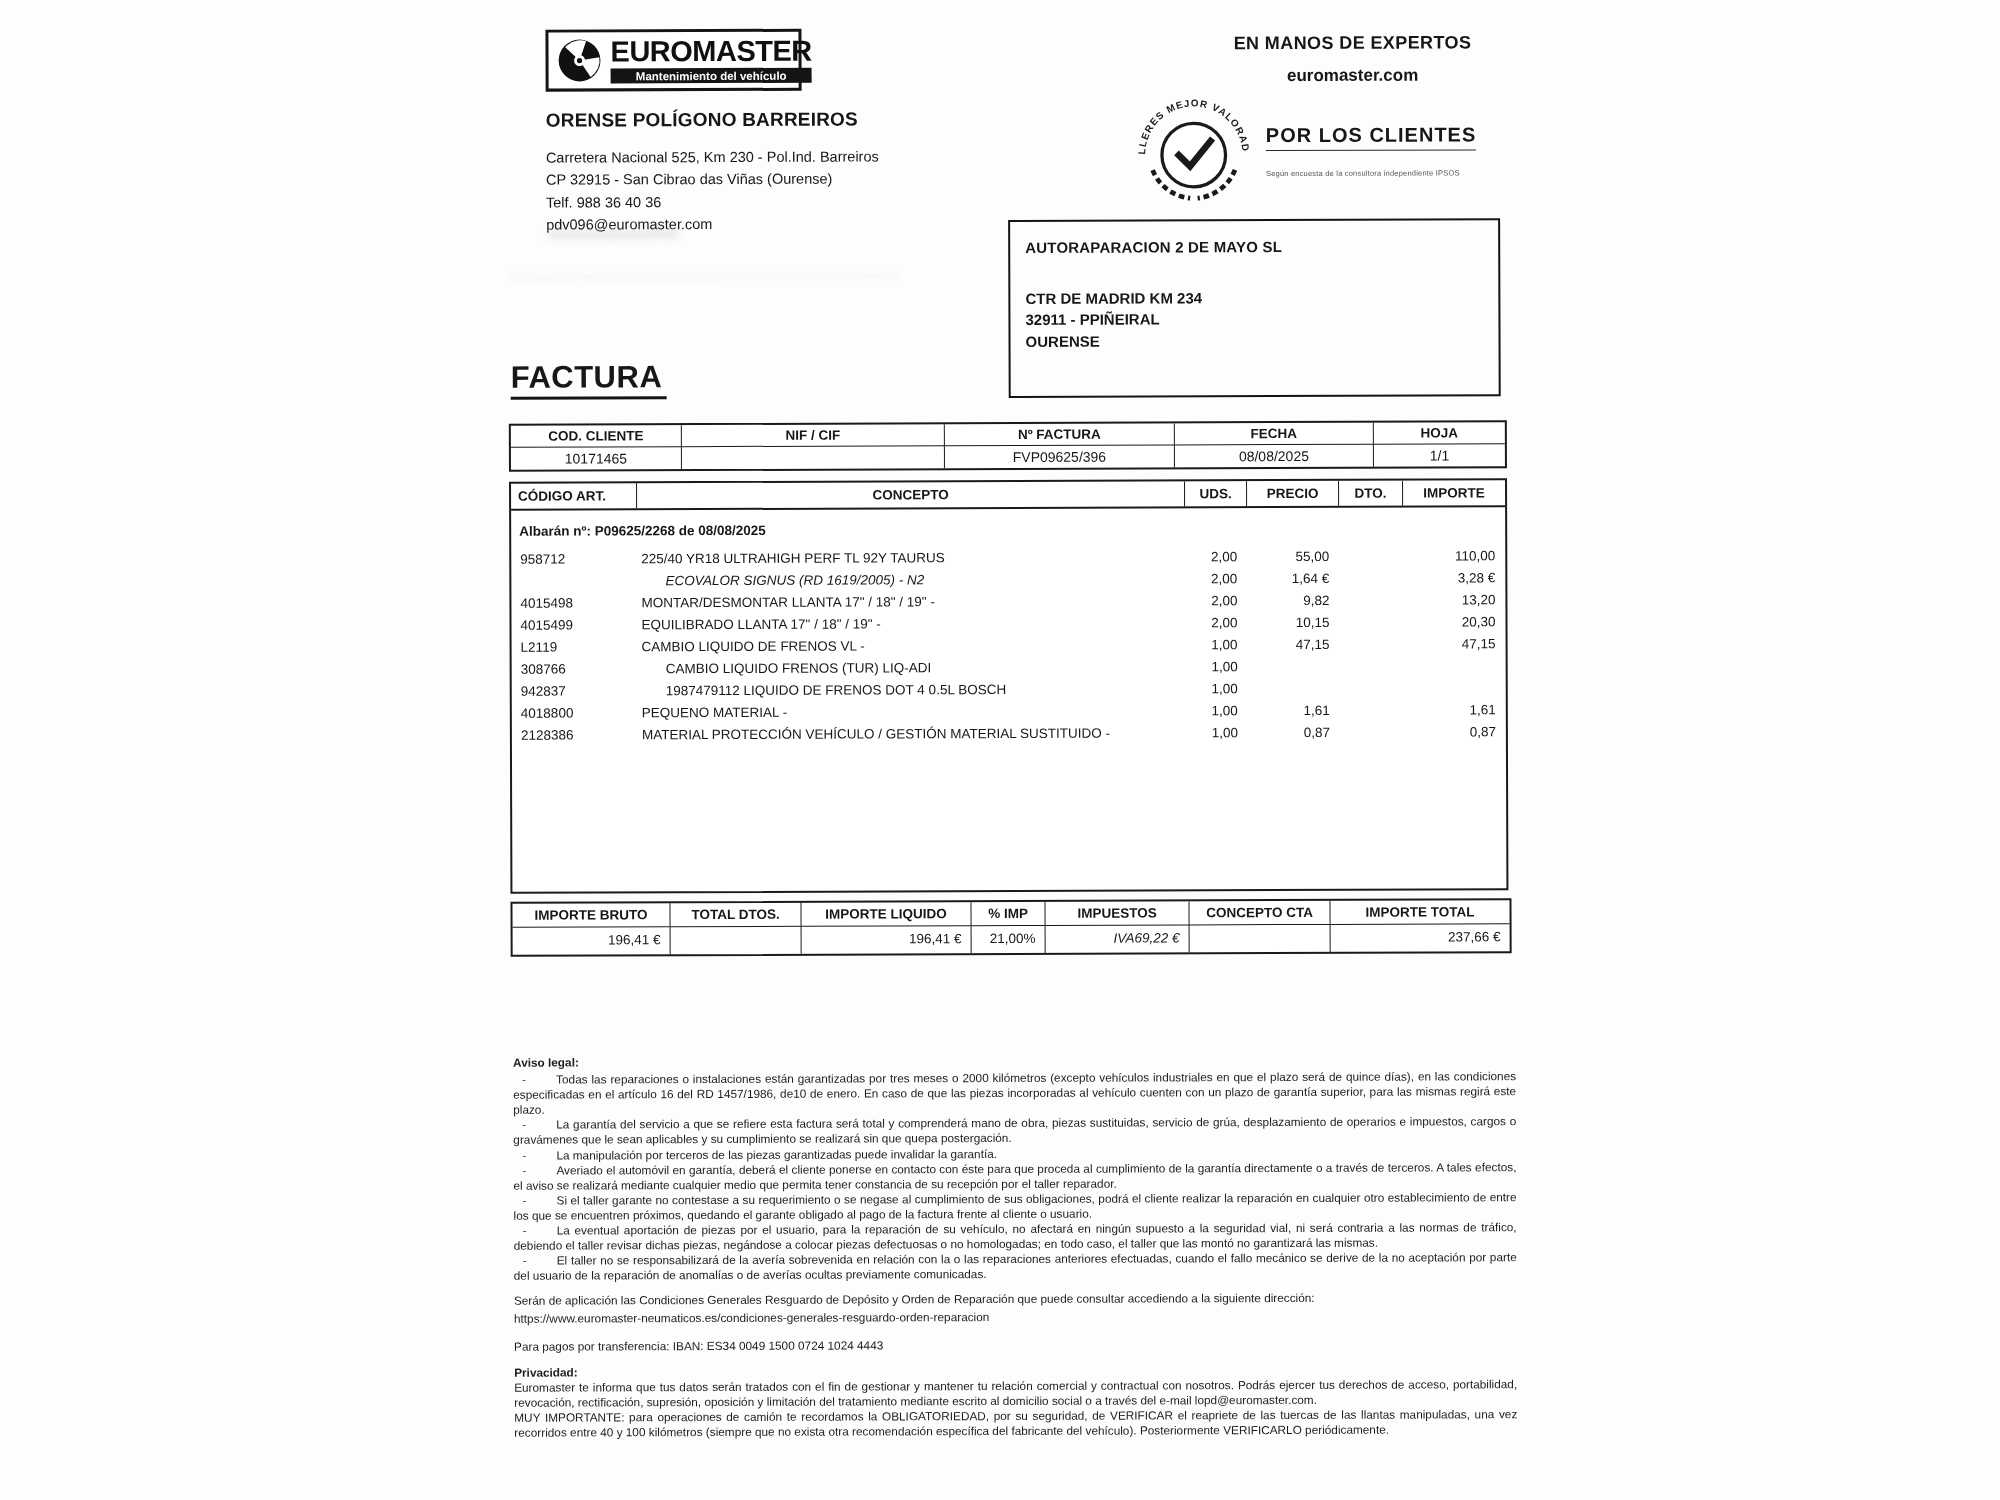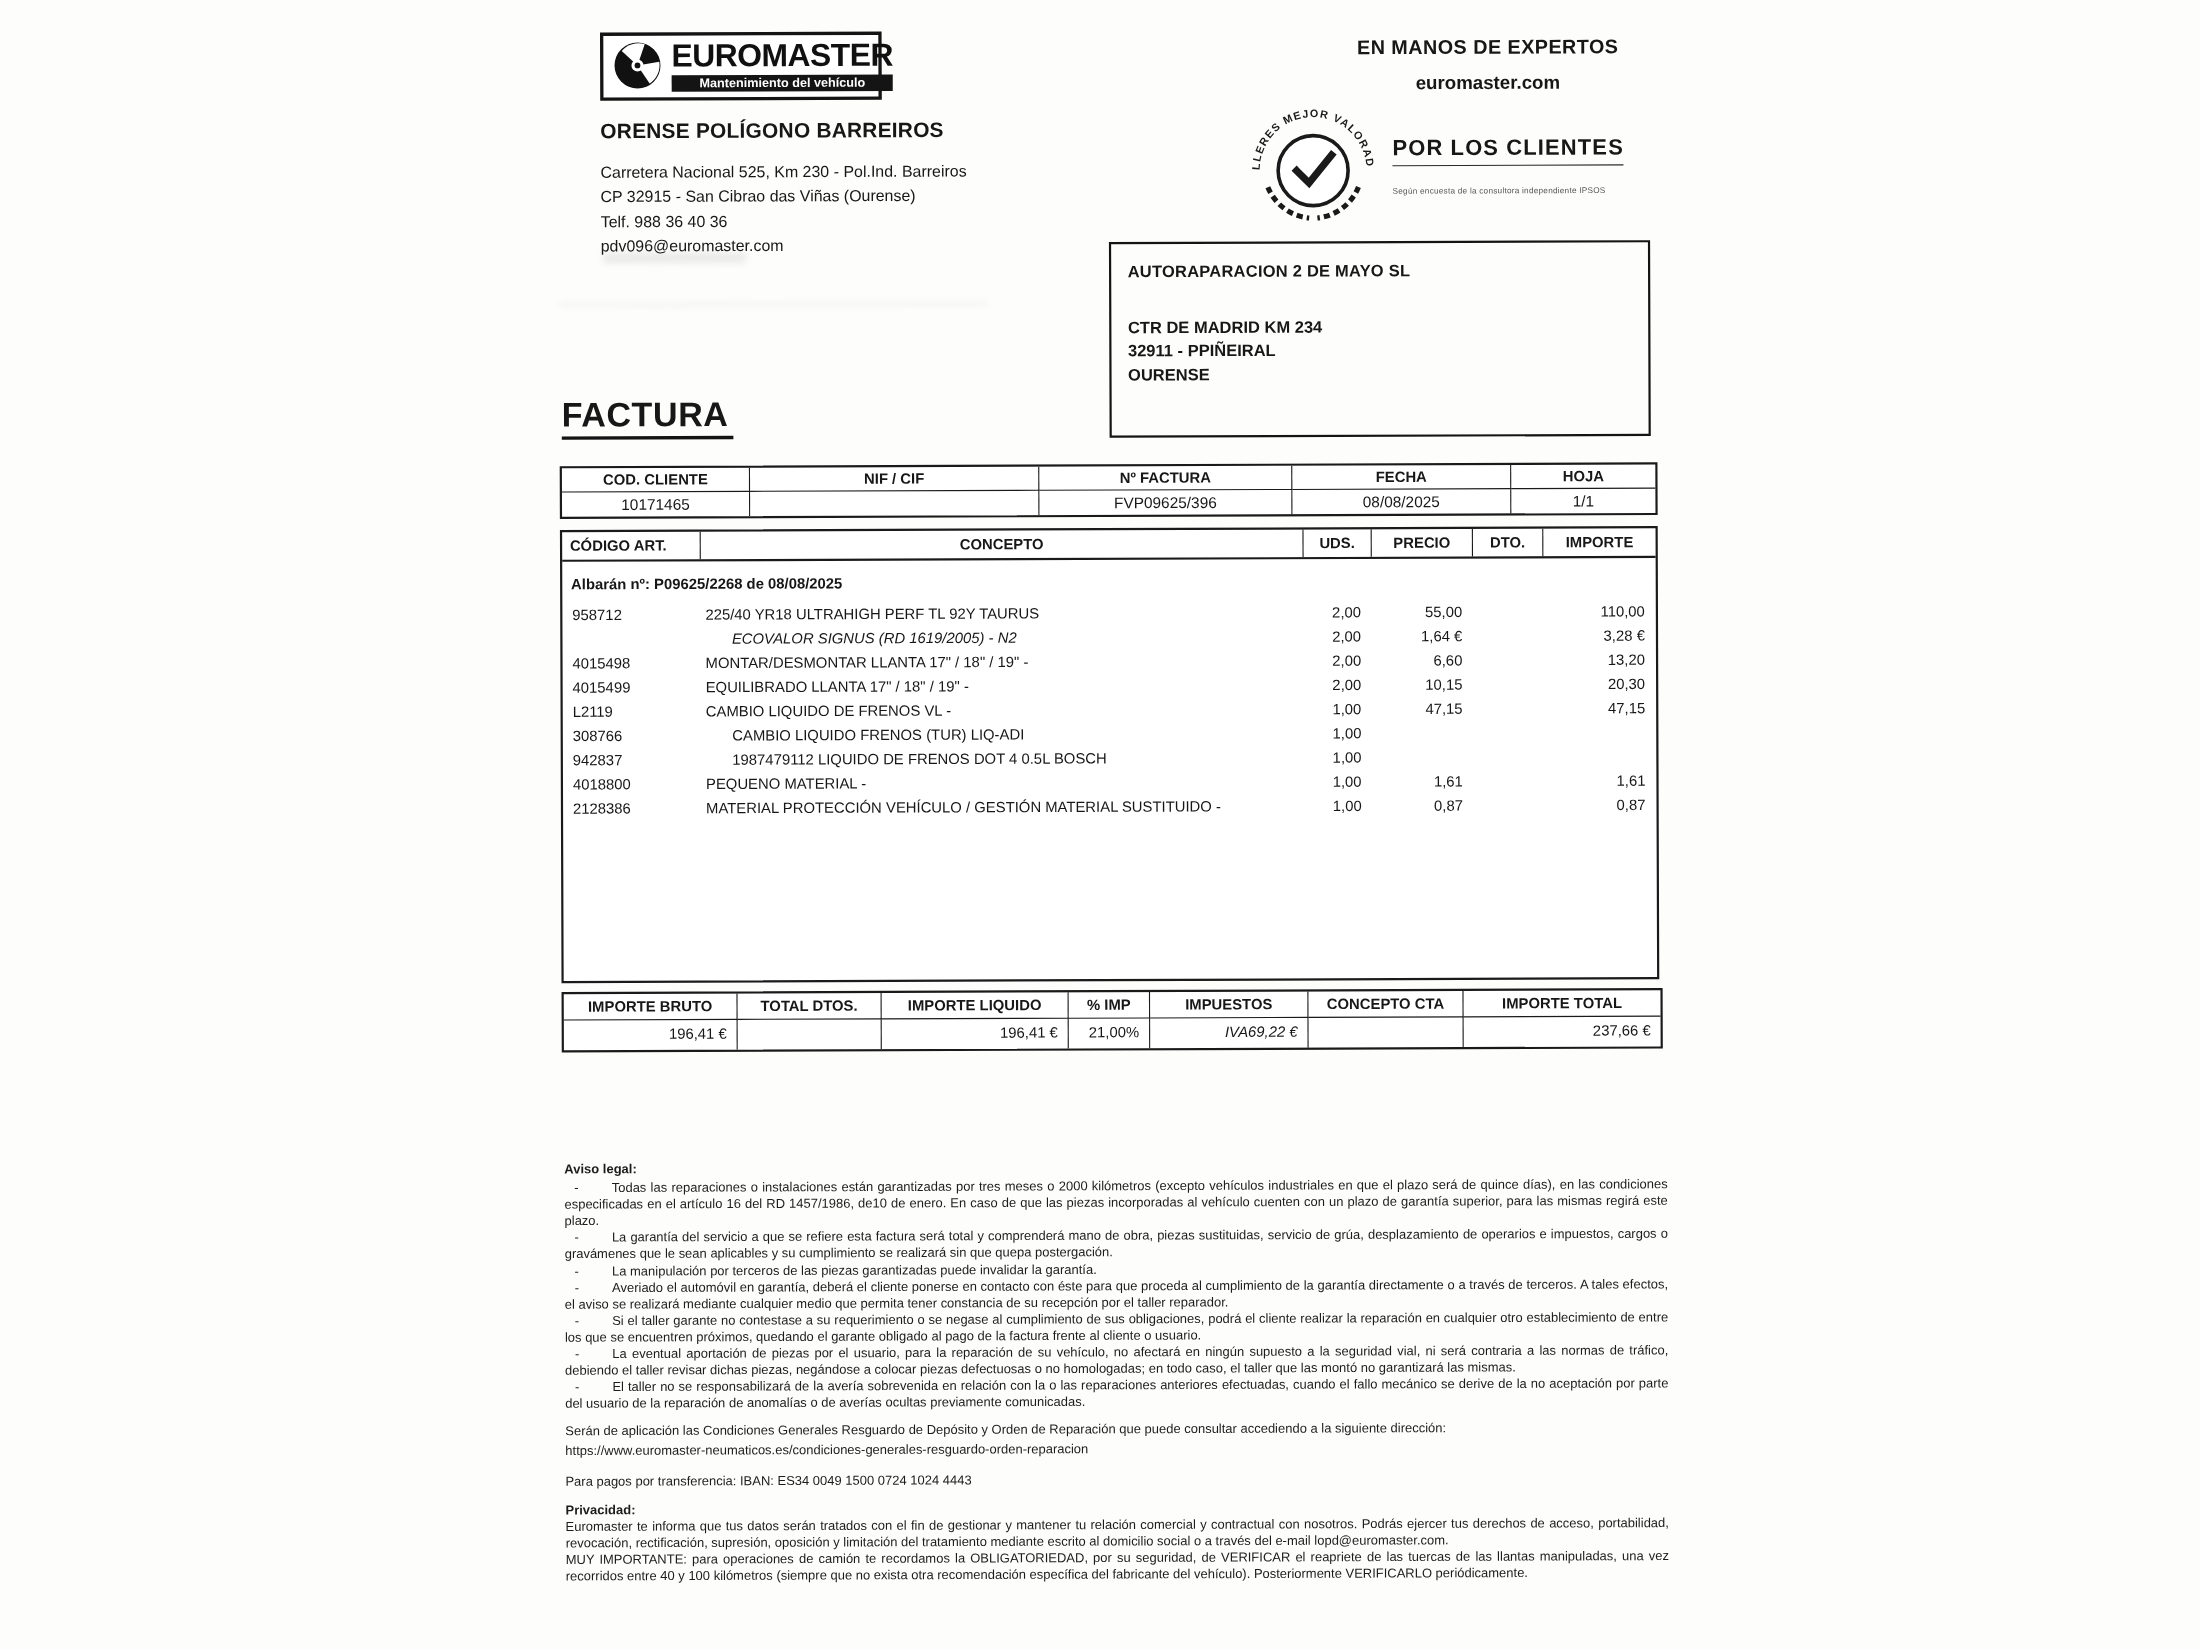--- a/index.html
+++ b/index.html
@@ -3,21 +3,21 @@
 <meta charset="utf-8">
 <style>
   * { margin:0; padding:0; box-sizing:border-box; }
   html,body { width:2000px; height:1500px; }
   body { background:#fdfdfb; font-family:"Liberation Sans","DejaVu Sans",sans-serif; color:#171717; }
   .page { position:relative; width:2000px; height:1500px; background:#fdfdfb; overflow:hidden; }
   .content { position:absolute; left:510px; top:28px; width:1010px; height:1470px; transform:rotate(-0.2deg); }
 
   
   .logo-box { position:absolute; left:38px; top:0; width:256px; height:62px; border:3px solid #141414;
-              display:flex; padding:5px 9px; gap:9px; background:#fff; }
+              display:flex; align-items:center; padding:5px 9px; gap:9px; background:#fff; }
   .logo-icon svg { width:44px; height:44px; display:block; }
   .logo-right { display:flex; flex-direction:column; justify-content:space-between; flex:1; height:46px; }
   .logo-brand { font-size:29px; font-weight:800; letter-spacing:-0.5px; line-height:1; color:#101010; }
   .logo-tagline { background:#141414; color:#fff; font-size:11.5px; font-weight:600; text-align:center; padding:1.5px 3px; }
 
   .dealer { position:absolute; left:38px; top:80px; }
   .dealer-name { font-size:19px; font-weight:800; margin-bottom:15px; letter-spacing:0.2px; }
   .dealer-line { font-size:14.5px; line-height:1.55; font-weight:500; }
 
   .header-right { position:absolute; left:660px; top:6px; width:370px; text-align:center; }
@@ -209,21 +209,21 @@
           <div class="c-uds">2,00</div>
           <div class="c-precio">1,64 €</div>
           <div class="c-dto"></div>
           <div class="c-importe">3,28 €</div>
         </div>
 
         <div class="item-row">
           <div class="c-code">4015498</div>
           <div class="c-concept">MONTAR/DESMONTAR LLANTA 17" / 18" / 19" -</div>
           <div class="c-uds">2,00</div>
-          <div class="c-precio">6,60</div>
+          <div class="c-precio">9,82</div>
           <div class="c-dto"></div>
           <div class="c-importe">13,20</div>
         </div>
 
         <div class="item-row">
           <div class="c-code">4015499</div>
           <div class="c-concept">EQUILIBRADO LLANTA 17" / 18" / 19" -</div>
           <div class="c-uds">2,00</div>
           <div class="c-precio">10,15</div>
           <div class="c-dto"></div>

